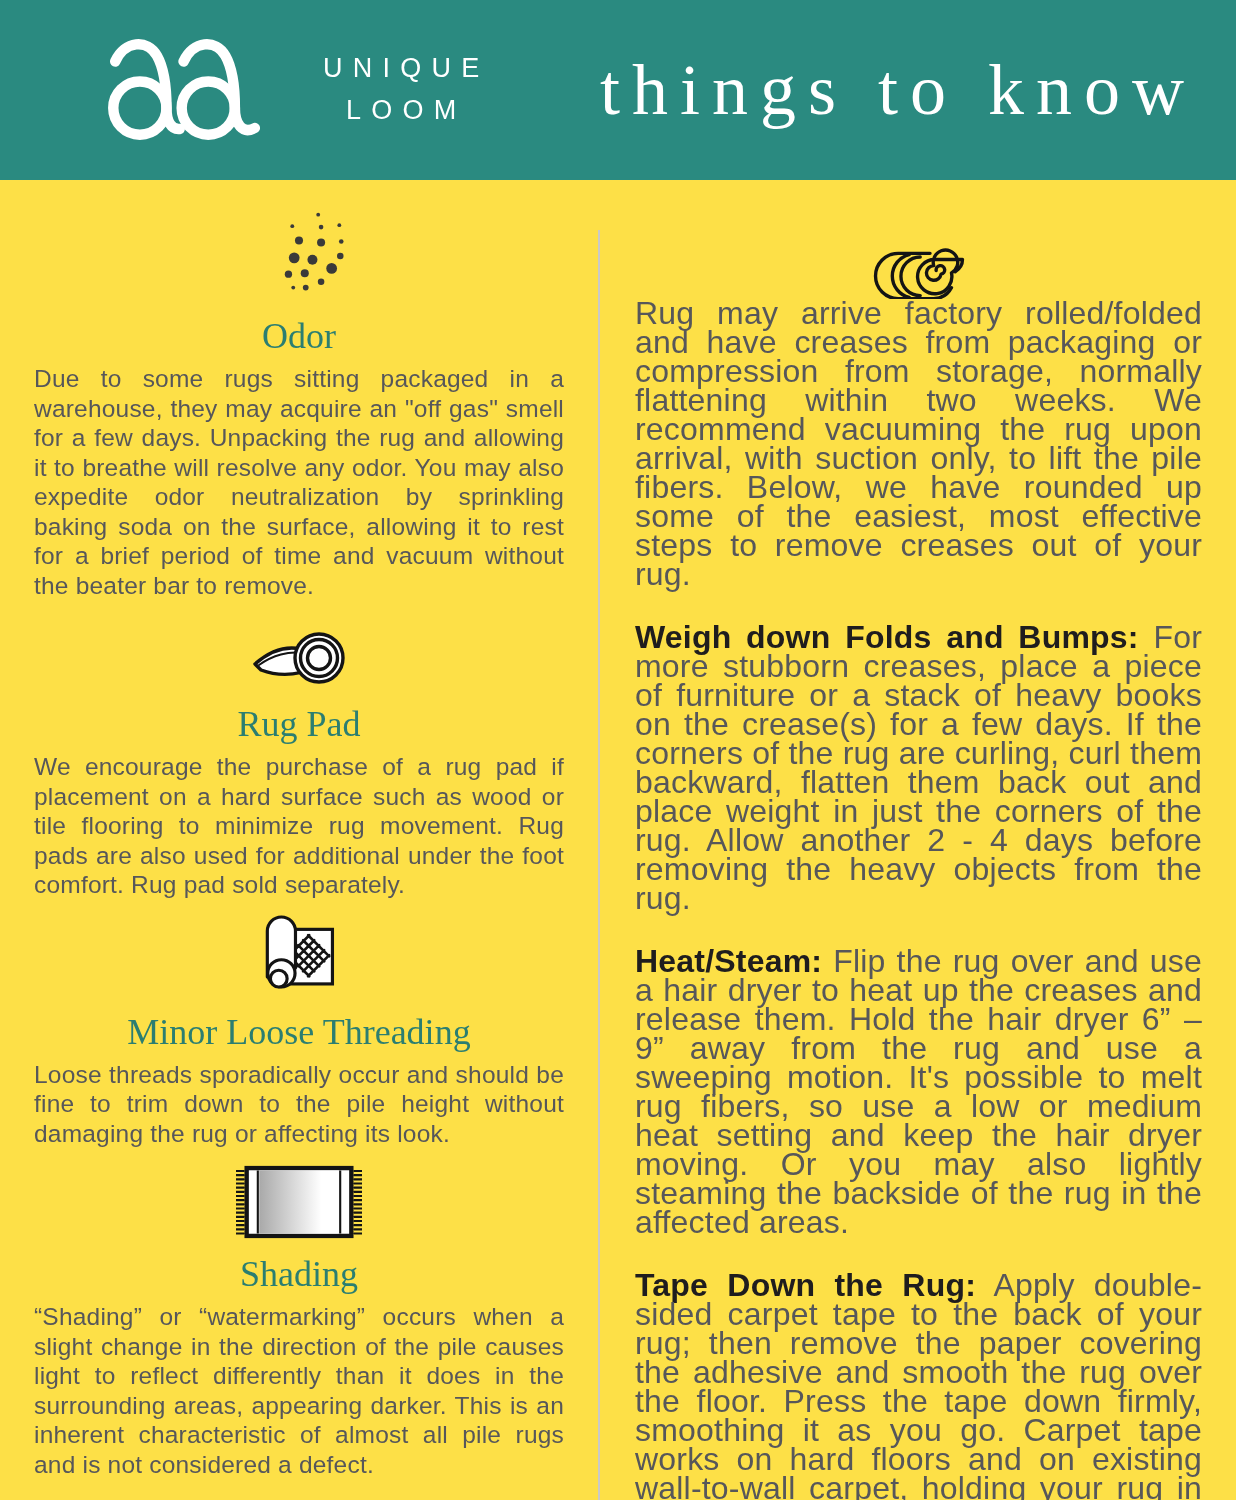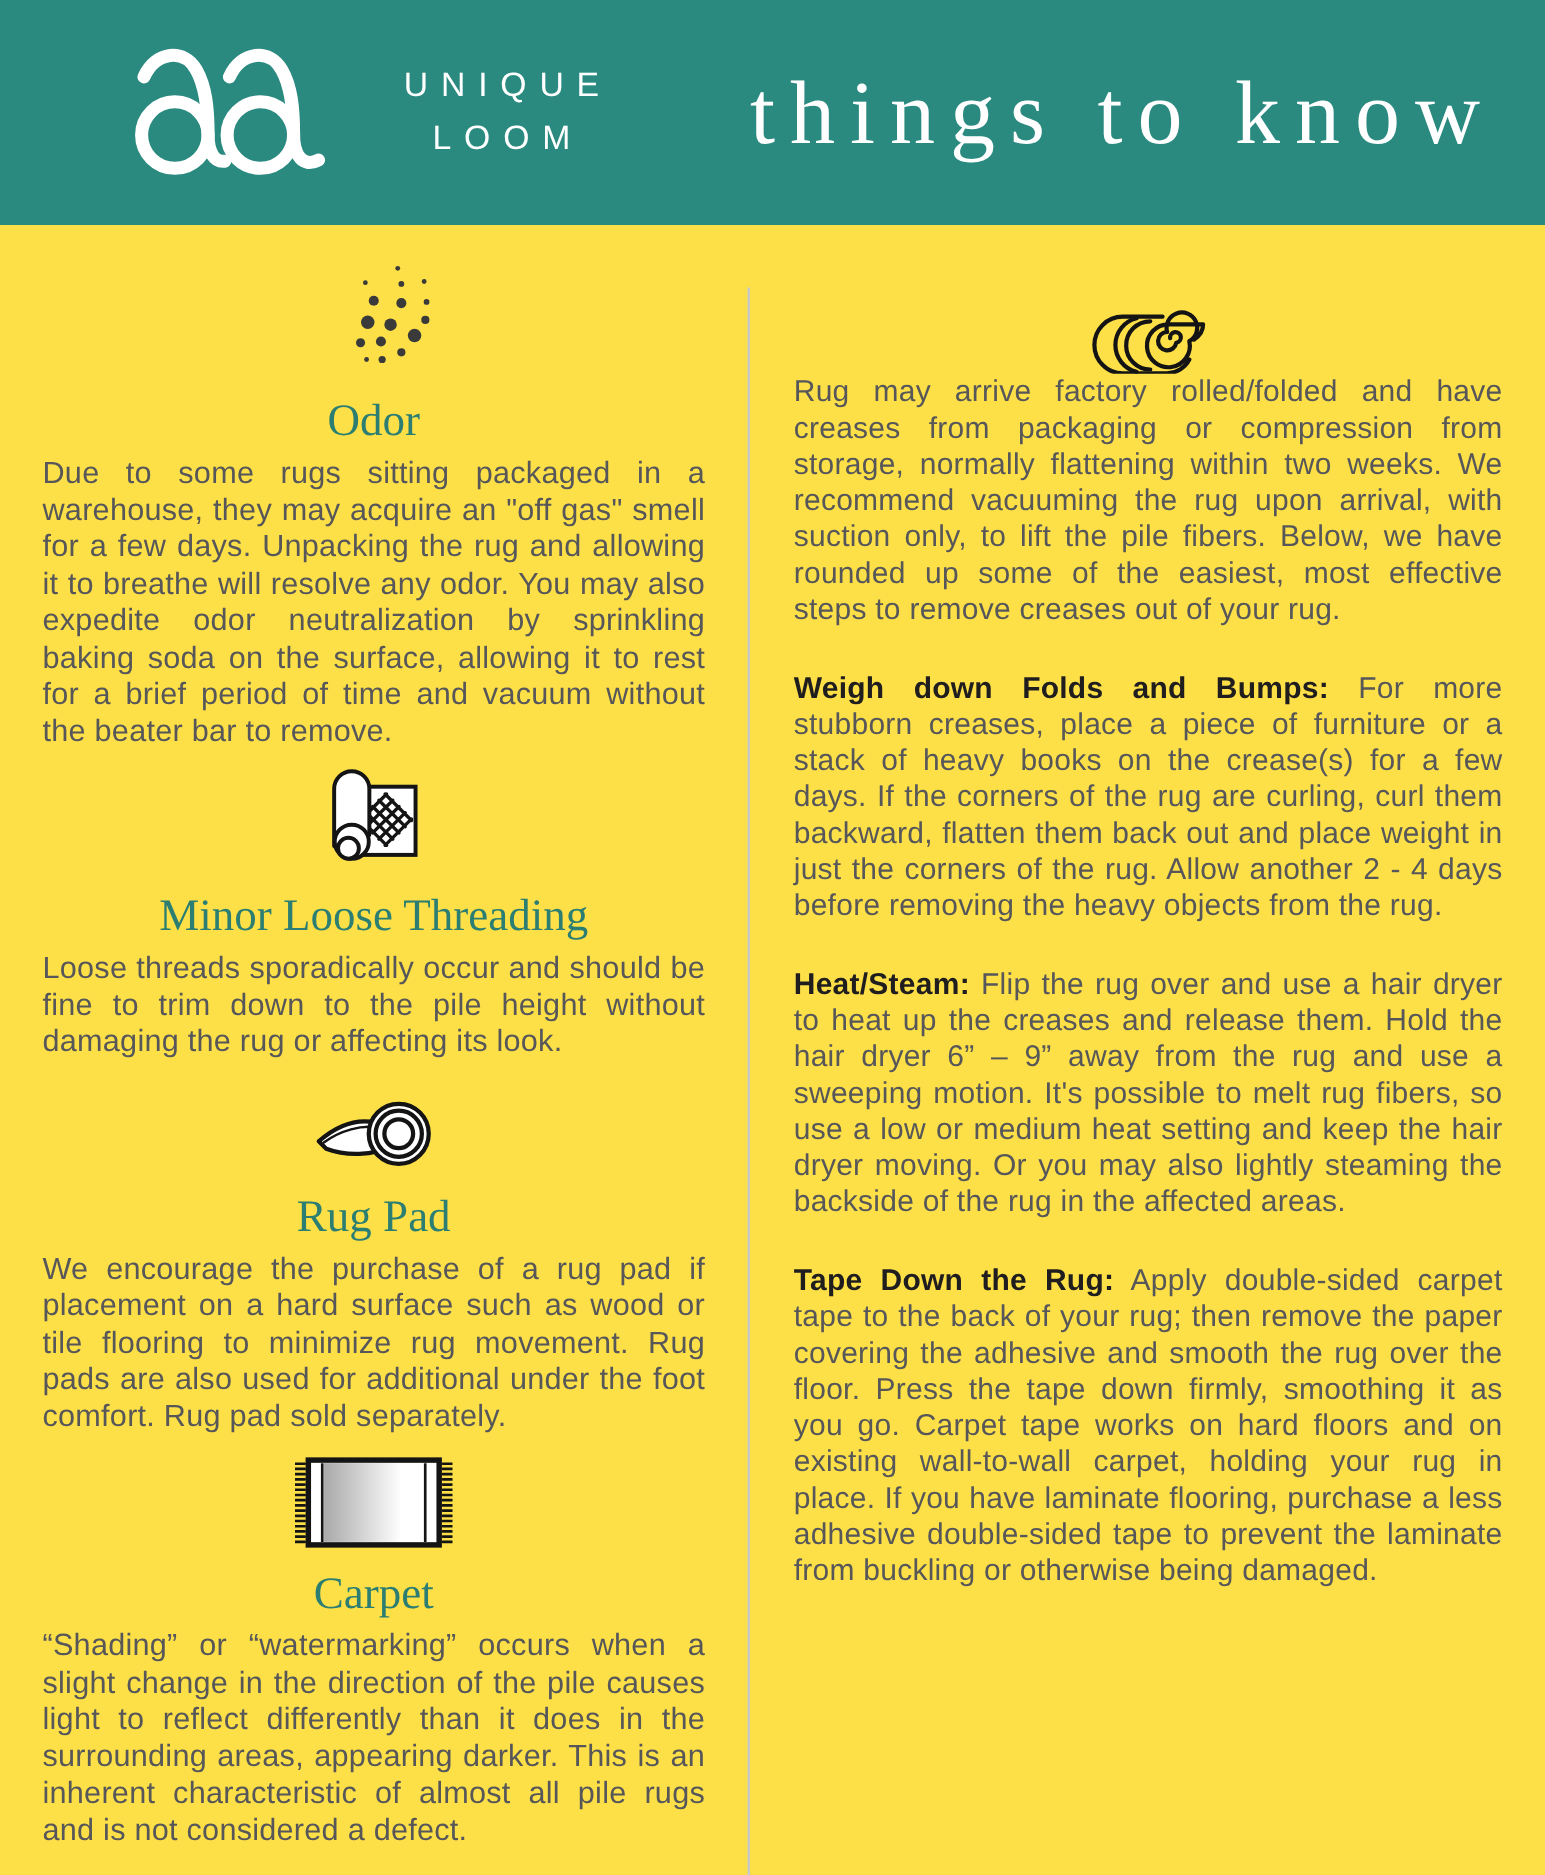--- a/index.html
+++ b/index.html
@@ -18,21 +18,21 @@
   
   .divider{position:absolute;left:598px;top:230px;width:2px;height:1270px;background:#c9c9c9;}
   .col{position:absolute;top:180px;}
   .col.left{left:34px;width:530px;}
   .col.right{left:635px;width:567px;}
   .icon-wrap{display:flex;justify-content:center;}
   h2{font-family:"Liberation Serif",serif;font-weight:500;font-size:36px;line-height:40px;
      color:#2b7e71;text-align:center;margin:14px 0 8px 0;}
   p.body{margin:0;font-size:24.5px;line-height:29.5px;text-align:justify;color:#57575a;
          letter-spacing:0.2px;}
-  .col.right p.body{font-size:24px;line-height:29px;}
+  .col.right p.body{font-size:32px;line-height:29px;}
   .col.right p.tip{margin:34px 0 0 0;}
   .col.right h2{margin:16px 0 6px 0;}
   p.body strong{color:#1f1d1e;font-weight:700;}
   
   .sec1 .icon-wrap{margin-top:26px;}
   .sec2 .icon-wrap{margin-top:10px;}
   .sec3 .icon-wrap{margin-top:18px;}
   .sec4 .icon-wrap{margin-top:16px;}
   .col.right .icon-wrap{margin-top:62px;}
   svg .ln{stroke:#141414;fill:none;stroke-linecap:round;stroke-linejoin:round;}
@@ -84,50 +84,50 @@
               <circle cx="73" cy="79" r="3.4"></circle>
             <circle cx="44" cy="85" r="2"></circle>
               <circle cx="57" cy="85" r="3"></circle>
           </g>
         </svg>
       </div>
       <h2>Odor</h2>
       <p class="body">Due to some rugs sitting packaged in a warehouse, they may acquire an "off gas" smell for a few days. Unpacking the rug and allowing it to breathe will resolve any odor. You may also expedite odor neutralization by sprinkling baking soda on the surface, allowing it to rest for a brief period of time and vacuum without the beater bar to remove.</p>
     </div>
 
+    <div class="sec sec3">
+      <div class="icon-wrap">
+        <svg width="100" height="72" viewBox="0 0 100 72" aria-hidden="true">
+          <path d="M 6,46 C 22,32 38,28 52,31 L 68,36 L 68,49 C 48,58 28,58 12,52 Z" fill="#ffffff" stroke="#141414" stroke-width="3.4" stroke-linejoin="round"></path>
+          <path class="ln" stroke-width="2" d="M 10,47 C 24,37 40,33 53,35"></path>
+          <circle cx="70" cy="40" r="24" fill="#ffffff" stroke="#141414" stroke-width="3.4"></circle>
+          <circle cx="70" cy="40" r="18.5" fill="#ffffff" stroke="#141414" stroke-width="3.4"></circle>
+          <circle cx="70" cy="40" r="11.5" fill="#ffffff" stroke="#141414" stroke-width="3.4"></circle>
+        </svg>
+      </div>
+      <h2>Rug Pad</h2>
+      <p class="body">We encourage the purchase of a rug pad if placement on a hard surface such as wood or tile flooring to minimize rug movement. Rug pads are also used for additional under the foot comfort. Rug pad sold separately.</p>
+    </div>
+
     <div class="sec sec2">
       <div class="icon-wrap">
         <svg width="88" height="88" viewBox="0 0 100 100" aria-hidden="true">
           <rect x="34" y="22" width="54" height="62" fill="#ffffff" stroke="#141414" stroke-width="3.6"></rect>
           <g class="ln" stroke-width="3" transform="translate(61,52) rotate(45)">
             <path d="M-17,-16 H17 M-17,-8 H17 M-17,0 H17 M-17,8 H17 M-17,16 H17
                      M-16,-17 V17 M-8,-17 V17 M0,-17 V17 M8,-17 V17 M16,-17 V17"></path>
           </g>
           <path d="M 14,76 L 14,24 A 16,16 0 0 1 46,24 L 46,76 Z" fill="#ffffff" stroke="none"></path>
           <path class="ln" stroke-width="3.6" d="M 14,76 L 14,24 A 16,16 0 0 1 46,24 L 46,66"></path>
           <circle cx="30" cy="72" r="15.5" fill="#ffffff" stroke="#141414" stroke-width="3.6"></circle>
           <circle cx="27" cy="78" r="9.5" fill="#ffffff" stroke="#141414" stroke-width="3.6"></circle>
         </svg>
       </div>
       <h2>Minor Loose Threading</h2>
       <p class="body">Loose threads sporadically occur and should be fine to trim down to the pile height without damaging the rug or affecting its look.</p>
-    </div>
-
-    <div class="sec sec3">
-      <div class="icon-wrap">
-        <svg width="100" height="72" viewBox="0 0 100 72" aria-hidden="true">
-          <path d="M 6,46 C 22,32 38,28 52,31 L 68,36 L 68,49 C 48,58 28,58 12,52 Z" fill="#ffffff" stroke="#141414" stroke-width="3.4" stroke-linejoin="round"></path>
-          <path class="ln" stroke-width="2" d="M 10,47 C 24,37 40,33 53,35"></path>
-          <circle cx="70" cy="40" r="24" fill="#ffffff" stroke="#141414" stroke-width="3.4"></circle>
-          <circle cx="70" cy="40" r="18.5" fill="#ffffff" stroke="#141414" stroke-width="3.4"></circle>
-          <circle cx="70" cy="40" r="11.5" fill="#ffffff" stroke="#141414" stroke-width="3.4"></circle>
-        </svg>
-      </div>
-      <h2>Rug Pad</h2>
-      <p class="body">We encourage the purchase of a rug pad if placement on a hard surface such as wood or tile flooring to minimize rug movement. Rug pads are also used for additional under the foot comfort. Rug pad sold separately.</p>
     </div>
 
     <div class="sec sec4">
       <div class="icon-wrap">
         <svg width="126" height="76" viewBox="0 0 130 76" aria-hidden="true">
           <defs>
             <linearGradient id="sg" x1="0" y1="0" x2="1" y2="0">
               <stop offset="0" stop-color="#a9a9a9"></stop>
               <stop offset="0.78" stop-color="#ffffff"></stop>
             </linearGradient>
@@ -136,21 +136,21 @@
                    M0,40.4H8 M0,44.7H8 M0,49H8 M0,53.3H8 M0,57.6H8 M0,61.9H8 M0,66.2H8 M0,70.5H8
                    M122,6H130 M122,10.3H130 M122,14.6H130 M122,18.9H130 M122,23.2H130 M122,27.5H130
                    M122,31.8H130 M122,36.1H130 M122,40.4H130 M122,44.7H130 M122,49H130 M122,53.3H130
                    M122,57.6H130 M122,61.9H130 M122,66.2H130 M122,70.5H130"></path>
           <rect x="11" y="3" width="108" height="70" fill="#ffffff" stroke="#141414" stroke-width="4.5"></rect>
           <rect x="24" y="5.5" width="82" height="65" fill="url(#sg)"></rect>
           <line x1="22.5" y1="5.5" x2="22.5" y2="70.5" stroke="#141414" stroke-width="2.2"></line>
           <line x1="107.5" y1="5.5" x2="107.5" y2="70.5" stroke="#141414" stroke-width="2.2"></line>
         </svg>
       </div>
-      <h2>Carpet</h2>
+      <h2>Shading</h2>
       <p class="body">“Shading” or “watermarking” occurs when a slight change in the direction of the pile causes light to reflect differently than it does in the surrounding areas, appearing darker. This is an inherent characteristic of almost all pile rugs and is not considered a defect.</p>
     </div>
 
   </section>
 
   <section class="col right">
 
     <div class="icon-wrap">
       <svg width="98" height="57" viewBox="0 0 160 92" aria-hidden="true">
         <g class="ln" stroke-width="5.5">

